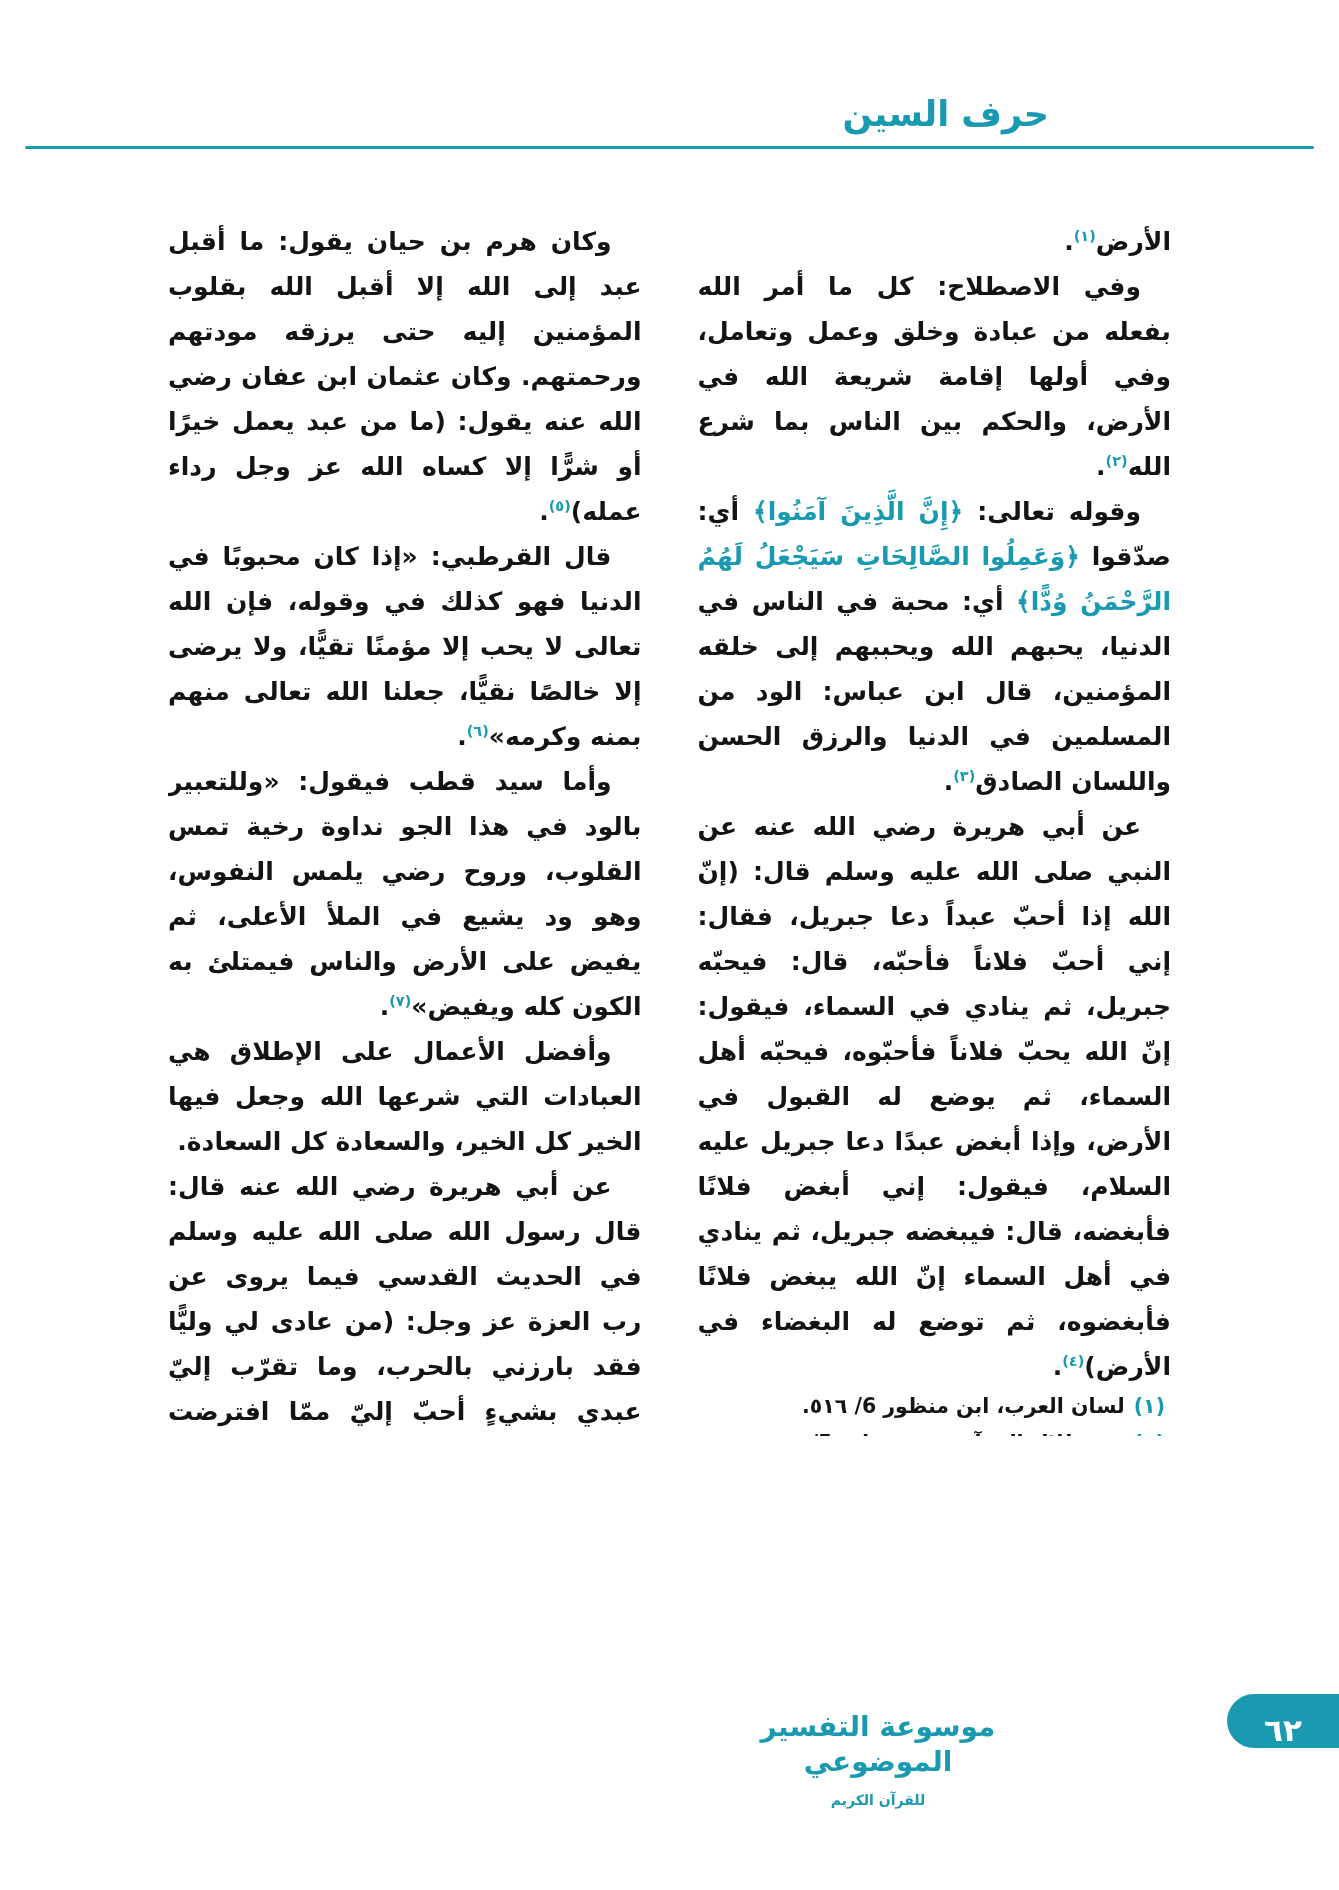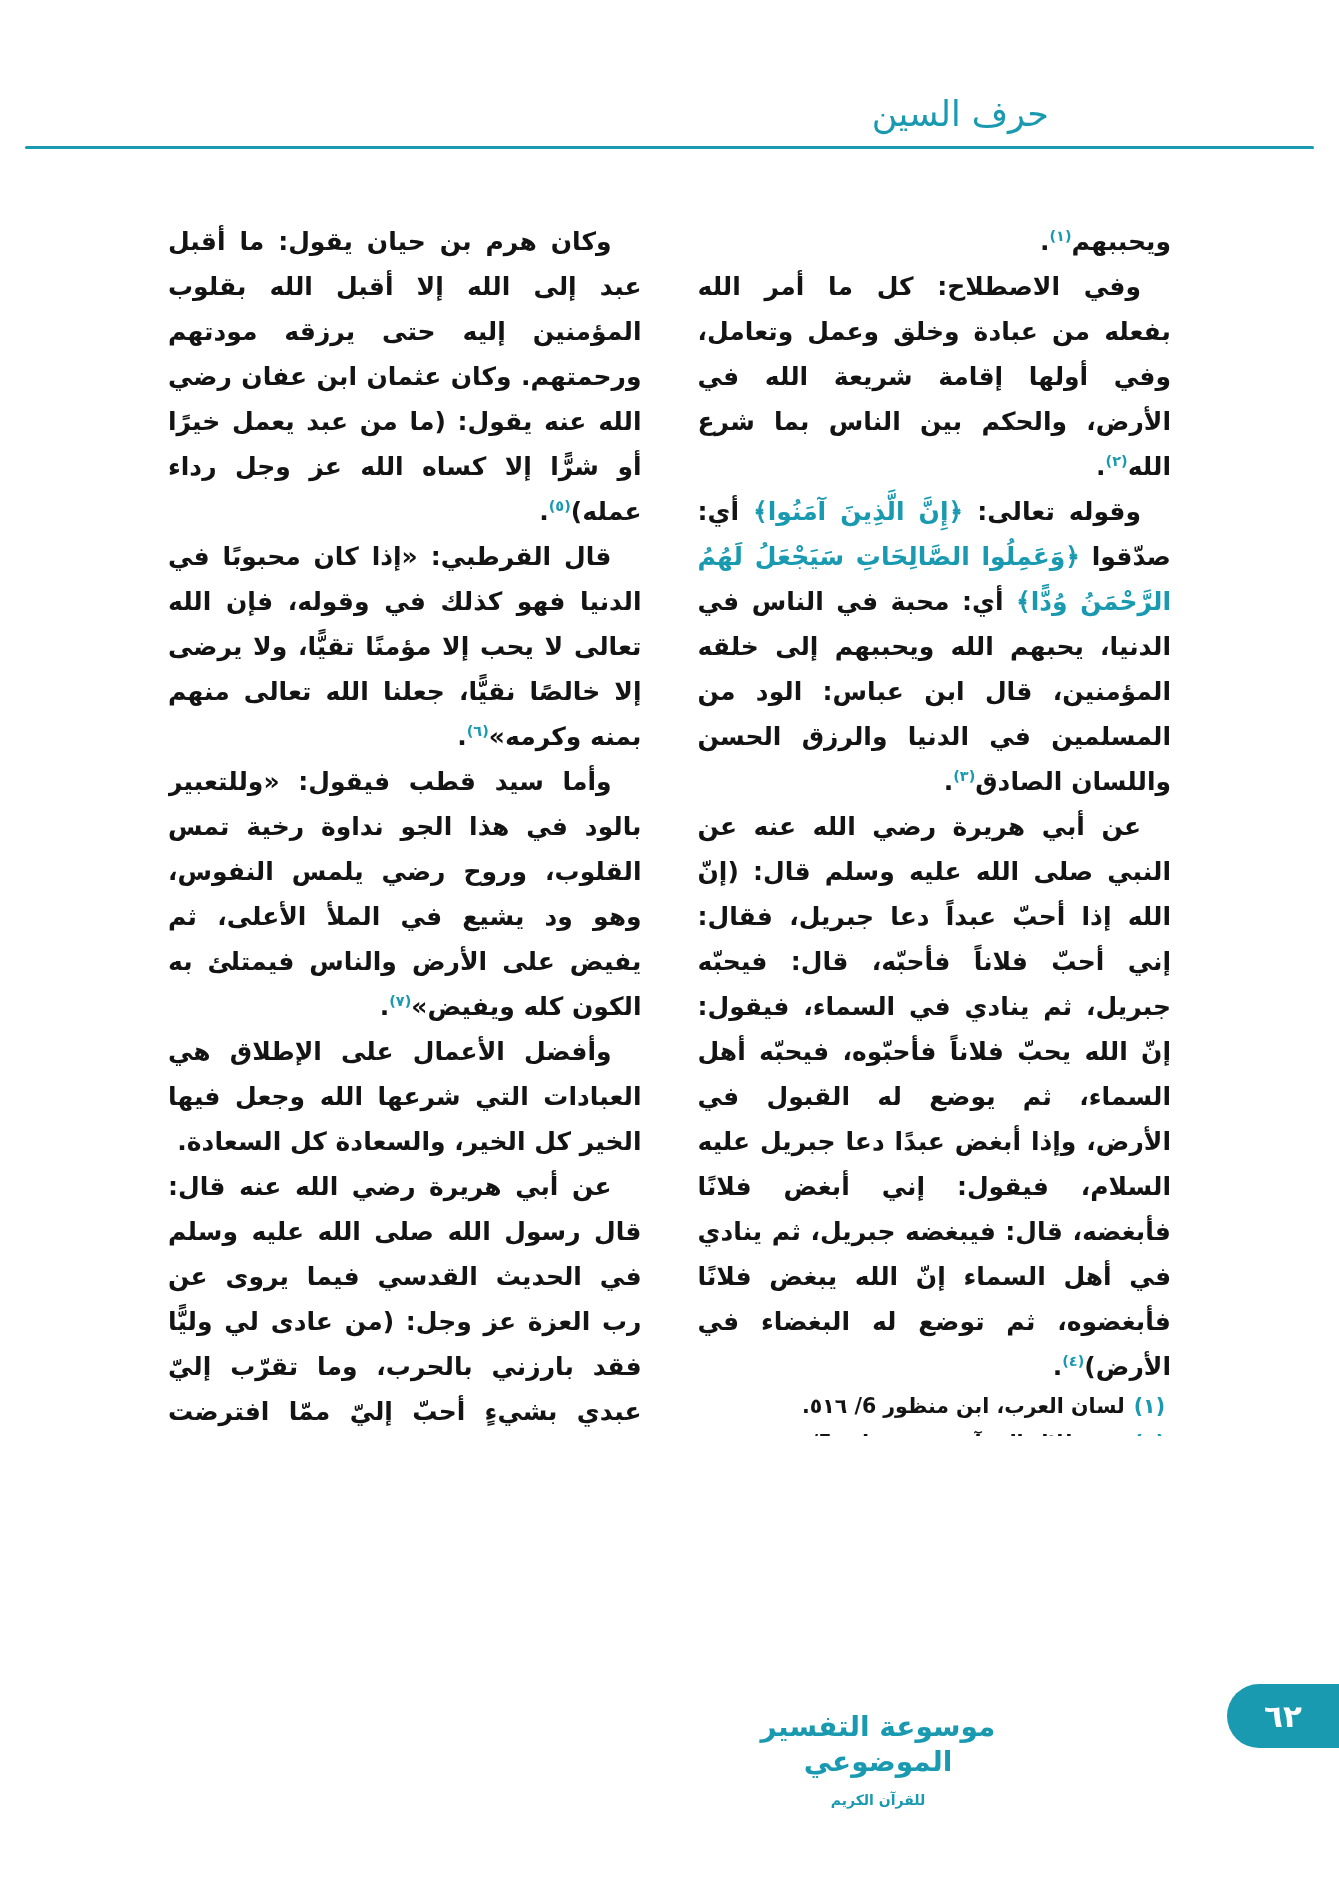--- a/index.html
+++ b/index.html
@@ -15,21 +15,21 @@
     overflow:hidden;
   }
   .page{ width:100%; height:100%; position:relative; }
 
   
   .chapter-title{
     margin:0;
     padding:94px 290px 0 0;
     text-align:right;
     font-size:35px;
-    font-weight:normal;
+    font-weight:bold;
     color:var(--accent);
     letter-spacing:-1px;
   }
   .header-rule{
     height:3px;
     background:var(--accent);
     margin:12px 25px 0 25px;
     border-radius:2px;
   }
 
@@ -90,45 +90,45 @@
     text-align:center;
     color:var(--accent);
   }
   .logo-main{ font-size:28px; font-weight:bold; line-height:1.25; }
   .logo-sub{ font-size:14px; font-weight:bold; margin-top:13px; }
   .page-badge{
     position:absolute;
     right:0;
     bottom:142px;
     width:112px;
-    height:64px;
+    height:54px;
     background:var(--accent);
     border-radius:32px 0 0 32px;
     display:flex;
-    align-items:center;
+    align-items:flex-end;
     justify-content:center;
     color:#ffffff;
     font-size:31px;
     font-weight:bold;
   }
 </style>
 </head>
 <body>
 
 <div class="page">
 
   <header>
     <h1 class="chapter-title">حرف السين</h1>
     <div class="header-rule"></div>
   </header>
 
   <main class="content">
 
     <section class="col">
-      <p class="para no-indent"><span class="seg seg-n">ويحببهم</span><span class="seg seg-ref">(١)</span><span class="seg seg-n">.</span></p>
+      <p class="para no-indent"><span class="seg seg-n">الأرض</span><span class="seg seg-ref">(١)</span><span class="seg seg-n">.</span></p>
       <p class="para"><span class="seg seg-n">وفي الاصطلاح: كل ما أمر الله بفعله من عبادة وخلق وعمل وتعامل، وفي أولها إقامة شريعة الله في الأرض، والحكم بين الناس بما شرع الله</span><span class="seg seg-ref">(٢)</span><span class="seg seg-n">. </span></p>
       <p class="para"><span class="seg seg-n">وقوله تعالى: </span><span class="seg seg-quran">﴿إِنَّ الَّذِينَ آمَنُوا﴾</span><span class="seg seg-n"> أي: صدّقوا </span><span class="seg seg-quran">﴿وَعَمِلُوا الصَّالِحَاتِ سَيَجْعَلُ لَهُمُ الرَّحْمَنُ وُدًّا﴾</span><span class="seg seg-n"> أي: محبة في الناس في الدنيا، يحبهم الله ويحببهم إلى خلقه المؤمنين، قال ابن عباس: الود من المسلمين في الدنيا والرزق الحسن واللسان الصادق</span><span class="seg seg-ref">(٣)</span><span class="seg seg-n">. </span></p>
       <p class="para"><span class="seg seg-n">عن أبي هريرة رضي الله عنه عن النبي صلى الله عليه وسلم قال: (إنّ الله إذا أحبّ عبداً دعا جبريل، فقال: إني أحبّ فلاناً فأحبّه، قال: فيحبّه جبريل، ثم ينادي في السماء، فيقول: إنّ الله يحبّ فلاناً فأحبّوه، فيحبّه أهل السماء، ثم يوضع له القبول في الأرض، وإذا أبغض عبدًا دعا جبريل عليه السلام، فيقول: إني أبغض فلانًا فأبغضه، قال: فيبغضه جبريل، ثم ينادي في أهل السماء إنّ الله يبغض فلانًا فأبغضوه، ثم توضع له البغضاء في الأرض)</span><span class="seg seg-ref">(٤)</span><span class="seg seg-n">. </span></p>
 
       <div class="footnotes fn-right push">
 
           <div class="fn-item">
             <span class="fn-num">(١)</span>
             <span class="fn-text">لسان العرب، ابن منظور 6/ ٥١٦.</span>
           </div>

